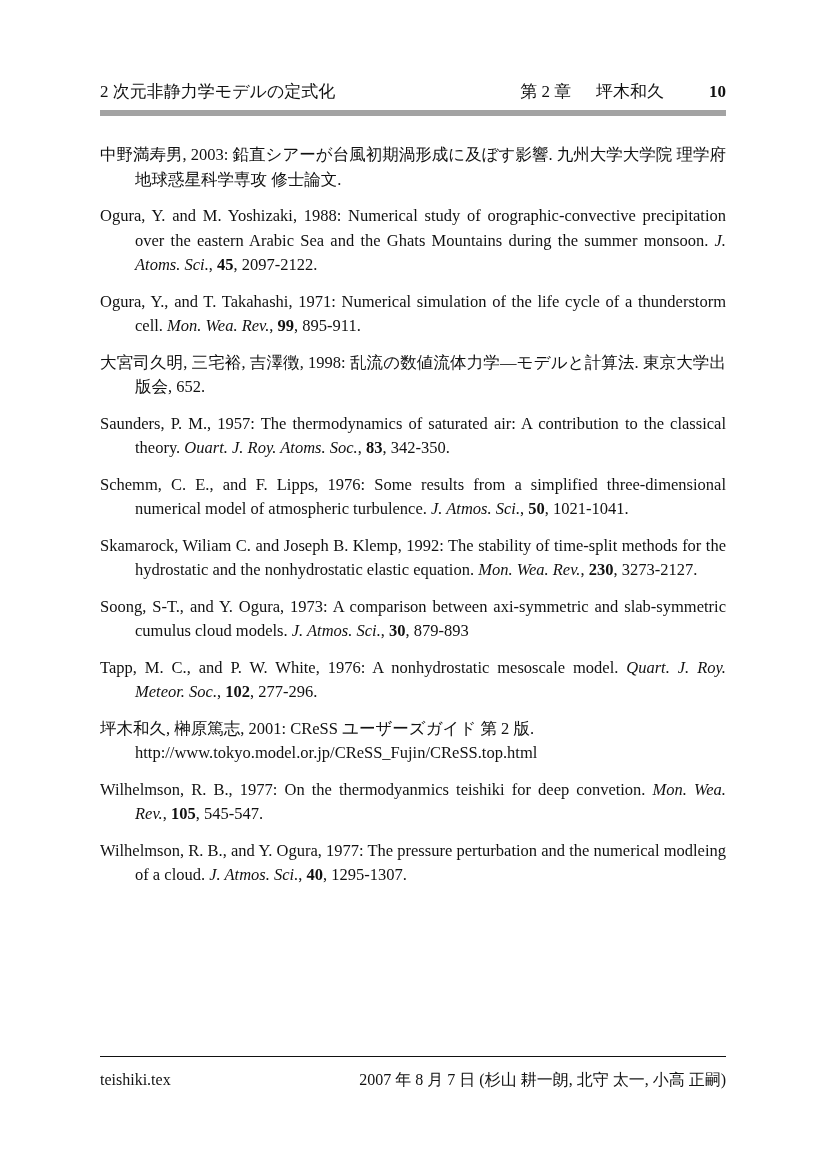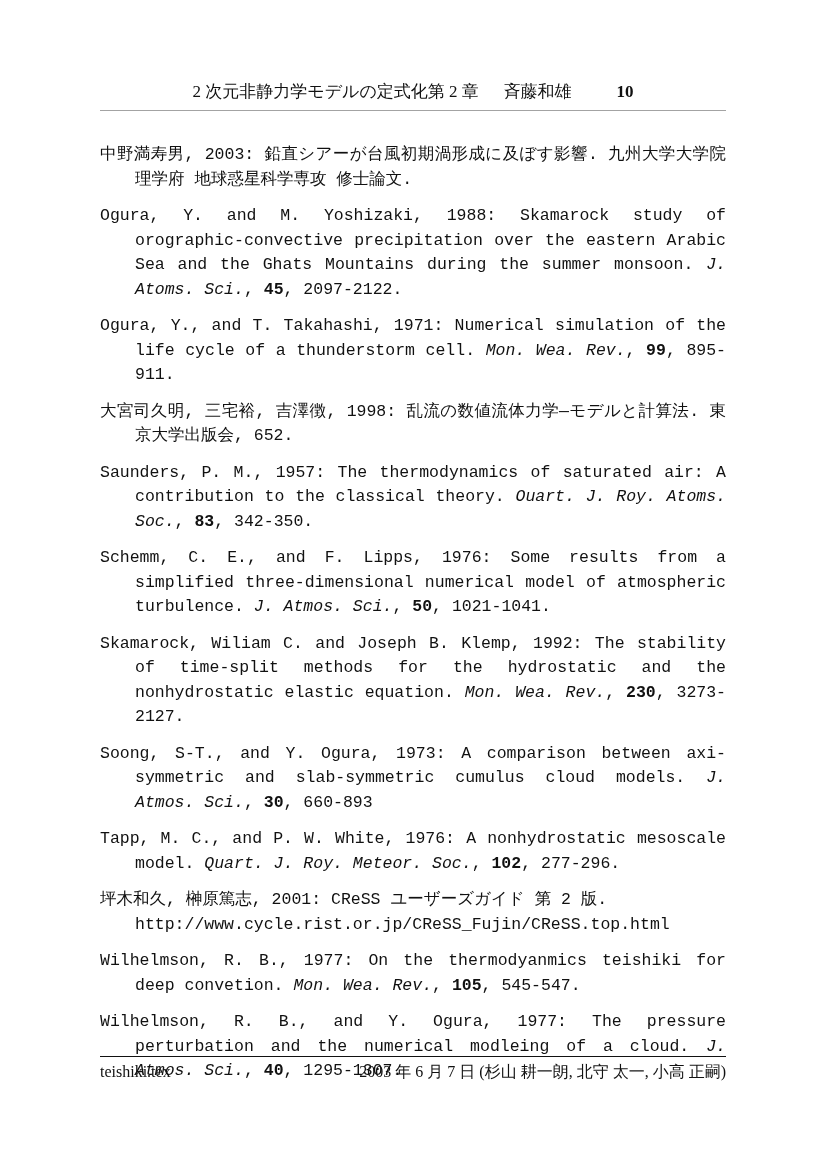--- a/index.html
+++ b/index.html
@@ -19,24 +19,24 @@
     position: absolute;
     inset: 0;
     background: #ffffff;
   }
   
   .header {
     position: absolute;
     left: 100px;
     top: 80px;
     width: 626px;
-    border-bottom: 1px solid #a3a3a3;
+    border-bottom: 6px solid #a3a3a3;
     padding-bottom: 7px;
     display: flex;
-    justify-content: center;
+    justify-content: space-between;
     align-items: baseline;
     font-size: 17px;
     white-space: nowrap;
   }
   .header .right-group span { display: inline-block; }
   .header .section-label { margin-left: 1.2em; }
   .header .page-number  { margin-left: 2.4em; font-weight: bold; }
   
   .refs {
     position: absolute;
@@ -44,66 +44,65 @@
     top: 143px;
     width: 626px;
     font-size: 16.5px;
     line-height: 24.5px;
   }
   .ref {
     margin: 0 0 12px 0;
     padding-left: 35px;
     text-indent: -35px;
     text-align: justify;
-    font-family: Liberation Mono, monospace;
   }
   .ref .it { font-style: italic; }
   .ref .bd { font-weight: bold; }
   
   .footer {
     position: absolute;
     left: 100px;
     top: 1056px;
     width: 626px;
     border-top: 1px solid #111111;
-    padding-top: 5px;
+    padding-top: 13px;
     display: flex;
     justify-content: space-between;
     align-items: baseline;
     font-size: 16px;
     white-space: nowrap;
   }
 </style>
 </head>
 <body>
 
 <div class="page">
 
   <div class="header">
     <span>2 次元非静力学モデルの定式化</span>
     <span class="right-group">
       <span>第 2 章</span>
-      <span class="section-label">斉藤和雄</span>
+      <span class="section-label">坪木和久</span>
       <span class="page-number">10</span>
     </span>
   </div>
 
   <div class="refs" id="refs">
       <p class="ref"><span>中野満寿男, 2003: 鉛直シアーが台風初期渦形成に及ぼす影響. 九州大学大学院 理学府 地球惑星科学専攻 修士論文.</span></p>
-      <p class="ref"><span>Ogura, Y. and M. Yoshizaki, 1988: Skamarock study of orographic-convective precipitation over the eastern Arabic Sea and the Ghats Mountains during the summer monsoon. </span><span class="it">J. Atoms. Sci.</span><span>, </span><span class="bd">45</span><span>, 2097-2122.</span></p>
+      <p class="ref"><span>Ogura, Y. and M. Yoshizaki, 1988: Numerical study of orographic-convective precipitation over the eastern Arabic Sea and the Ghats Mountains during the summer monsoon. </span><span class="it">J. Atoms. Sci.</span><span>, </span><span class="bd">45</span><span>, 2097-2122.</span></p>
       <p class="ref"><span>Ogura, Y., and T. Takahashi, 1971: Numerical simulation of the life cycle of a thunderstorm cell. </span><span class="it">Mon. Wea. Rev.</span><span>, </span><span class="bd">99</span><span>, 895-911.</span></p>
       <p class="ref"><span>大宮司久明, 三宅裕, 吉澤徴, 1998: 乱流の数値流体力学—モデルと計算法. 東京大学出版会, 652.</span></p>
       <p class="ref"><span>Saunders, P. M., 1957: The thermodynamics of saturated air: A contribution to the classical theory. </span><span class="it">Ouart. J. Roy. Atoms. Soc.</span><span>, </span><span class="bd">83</span><span>, 342-350.</span></p>
       <p class="ref"><span>Schemm, C. E., and F. Lipps, 1976: Some results from a simplified three-dimensional numerical model of atmospheric turbulence. </span><span class="it">J. Atmos. Sci.</span><span>, </span><span class="bd">50</span><span>, 1021-1041.</span></p>
       <p class="ref"><span>Skamarock, Wiliam C. and Joseph B. Klemp, 1992: The stability of time-split methods for the hydrostatic and the nonhydrostatic elastic equation. </span><span class="it">Mon. Wea. Rev.</span><span>, </span><span class="bd">230</span><span>, 3273-2127.</span></p>
-      <p class="ref"><span>Soong, S-T., and Y. Ogura, 1973: A comparison between axi-symmetric and slab-symmetric cumulus cloud models. </span><span class="it">J. Atmos. Sci.</span><span>, </span><span class="bd">30</span><span>, 660-893</span></p>
+      <p class="ref"><span>Soong, S-T., and Y. Ogura, 1973: A comparison between axi-symmetric and slab-symmetric cumulus cloud models. </span><span class="it">J. Atmos. Sci.</span><span>, </span><span class="bd">30</span><span>, 879-893</span></p>
       <p class="ref"><span>Tapp, M. C., and P. W. White, 1976: A nonhydrostatic mesoscale model. </span><span class="it">Quart. J. Roy. Meteor. Soc.</span><span>, </span><span class="bd">102</span><span>, 277-296.</span></p>
-      <p class="ref"><span>坪木和久, 榊原篤志, 2001: CReSS ユーザーズガイド 第 2 版.</span><br><span>http://www.cycle.rist.or.jp/CReSS_Fujin/CReSS.top.html</span></p>
+      <p class="ref"><span>坪木和久, 榊原篤志, 2001: CReSS ユーザーズガイド 第 2 版.</span><br><span>http://www.tokyo.model.or.jp/CReSS_Fujin/CReSS.top.html</span></p>
       <p class="ref"><span>Wilhelmson, R. B., 1977: On the thermodyanmics teishiki for deep convetion. </span><span class="it">Mon. Wea. Rev.</span><span>, </span><span class="bd">105</span><span>, 545-547.</span></p>
       <p class="ref"><span>Wilhelmson, R. B., and Y. Ogura, 1977: The pressure perturbation and the numerical modleing of a cloud. </span><span class="it">J. Atmos. Sci.</span><span>, </span><span class="bd">40</span><span>, 1295-1307.</span></p>
     </div>
 
   <div class="footer">
     <span>teishiki.tex</span>
-    <span>2003 年 6 月 7 日 (杉山 耕一朗, 北守 太一, 小高 正嗣)</span>
+    <span>2007 年 8 月 7 日 (杉山 耕一朗, 北守 太一, 小高 正嗣)</span>
   </div>
 
 </div>
 
 </body></html>

